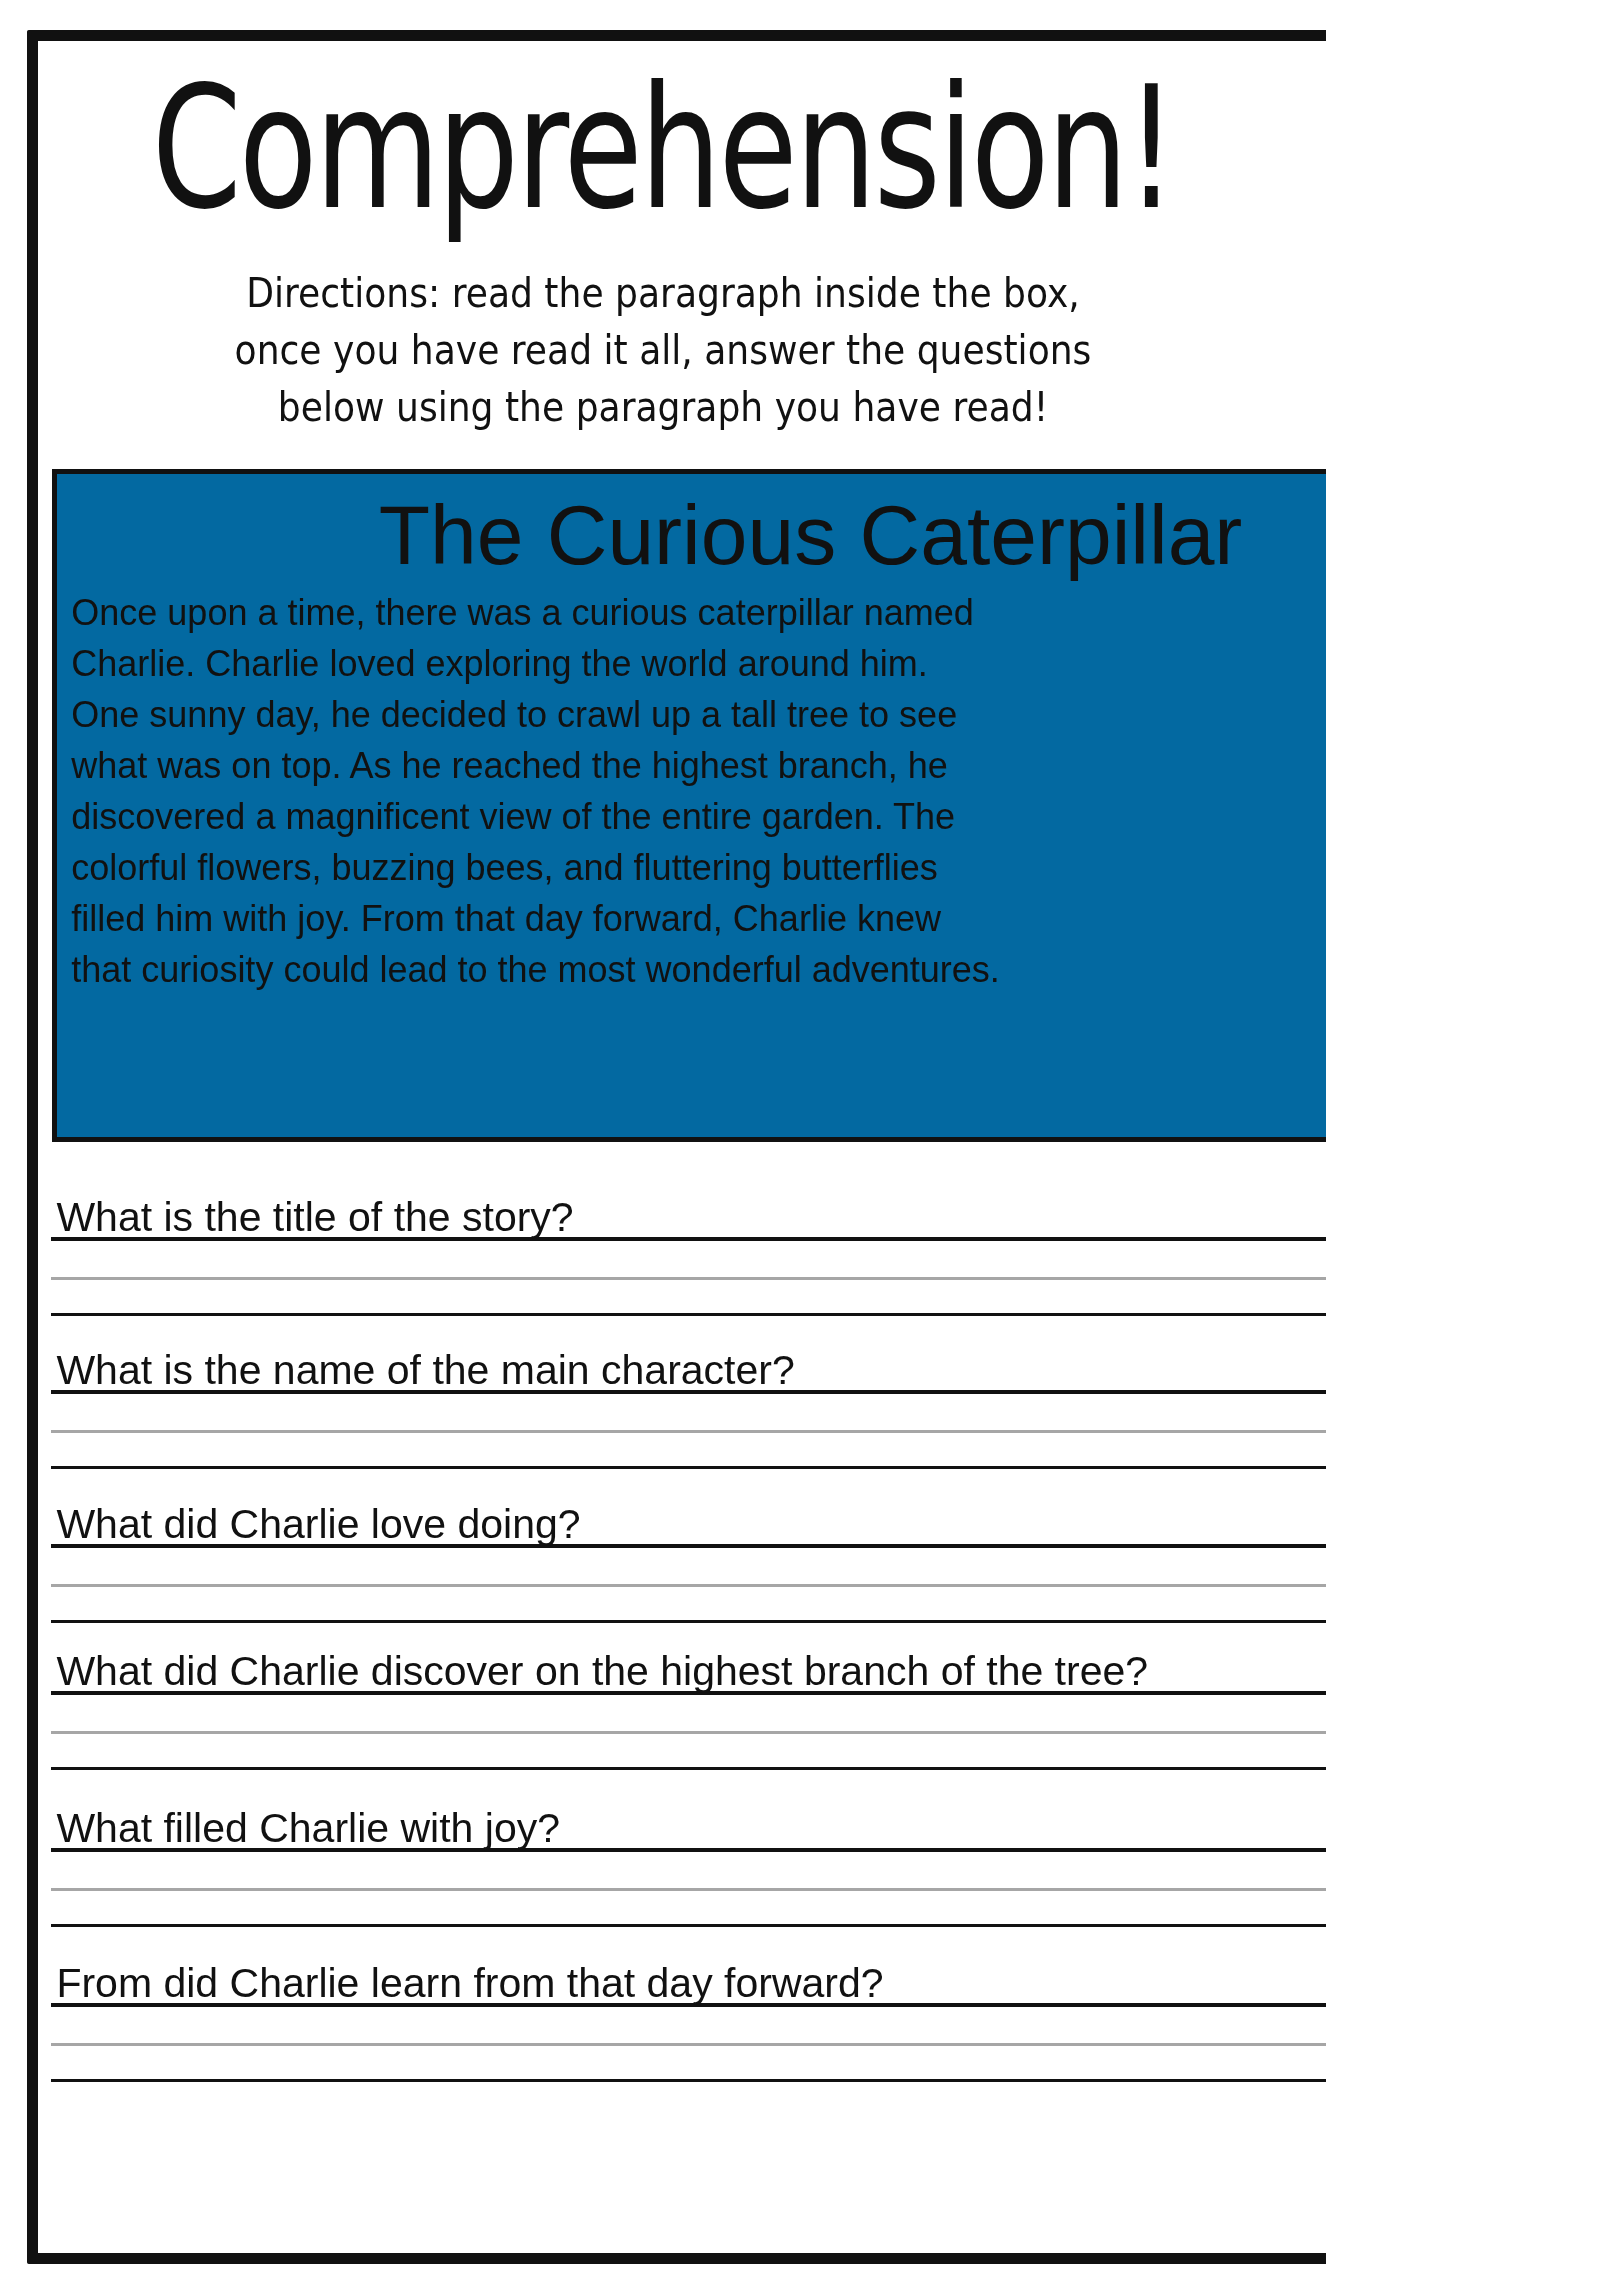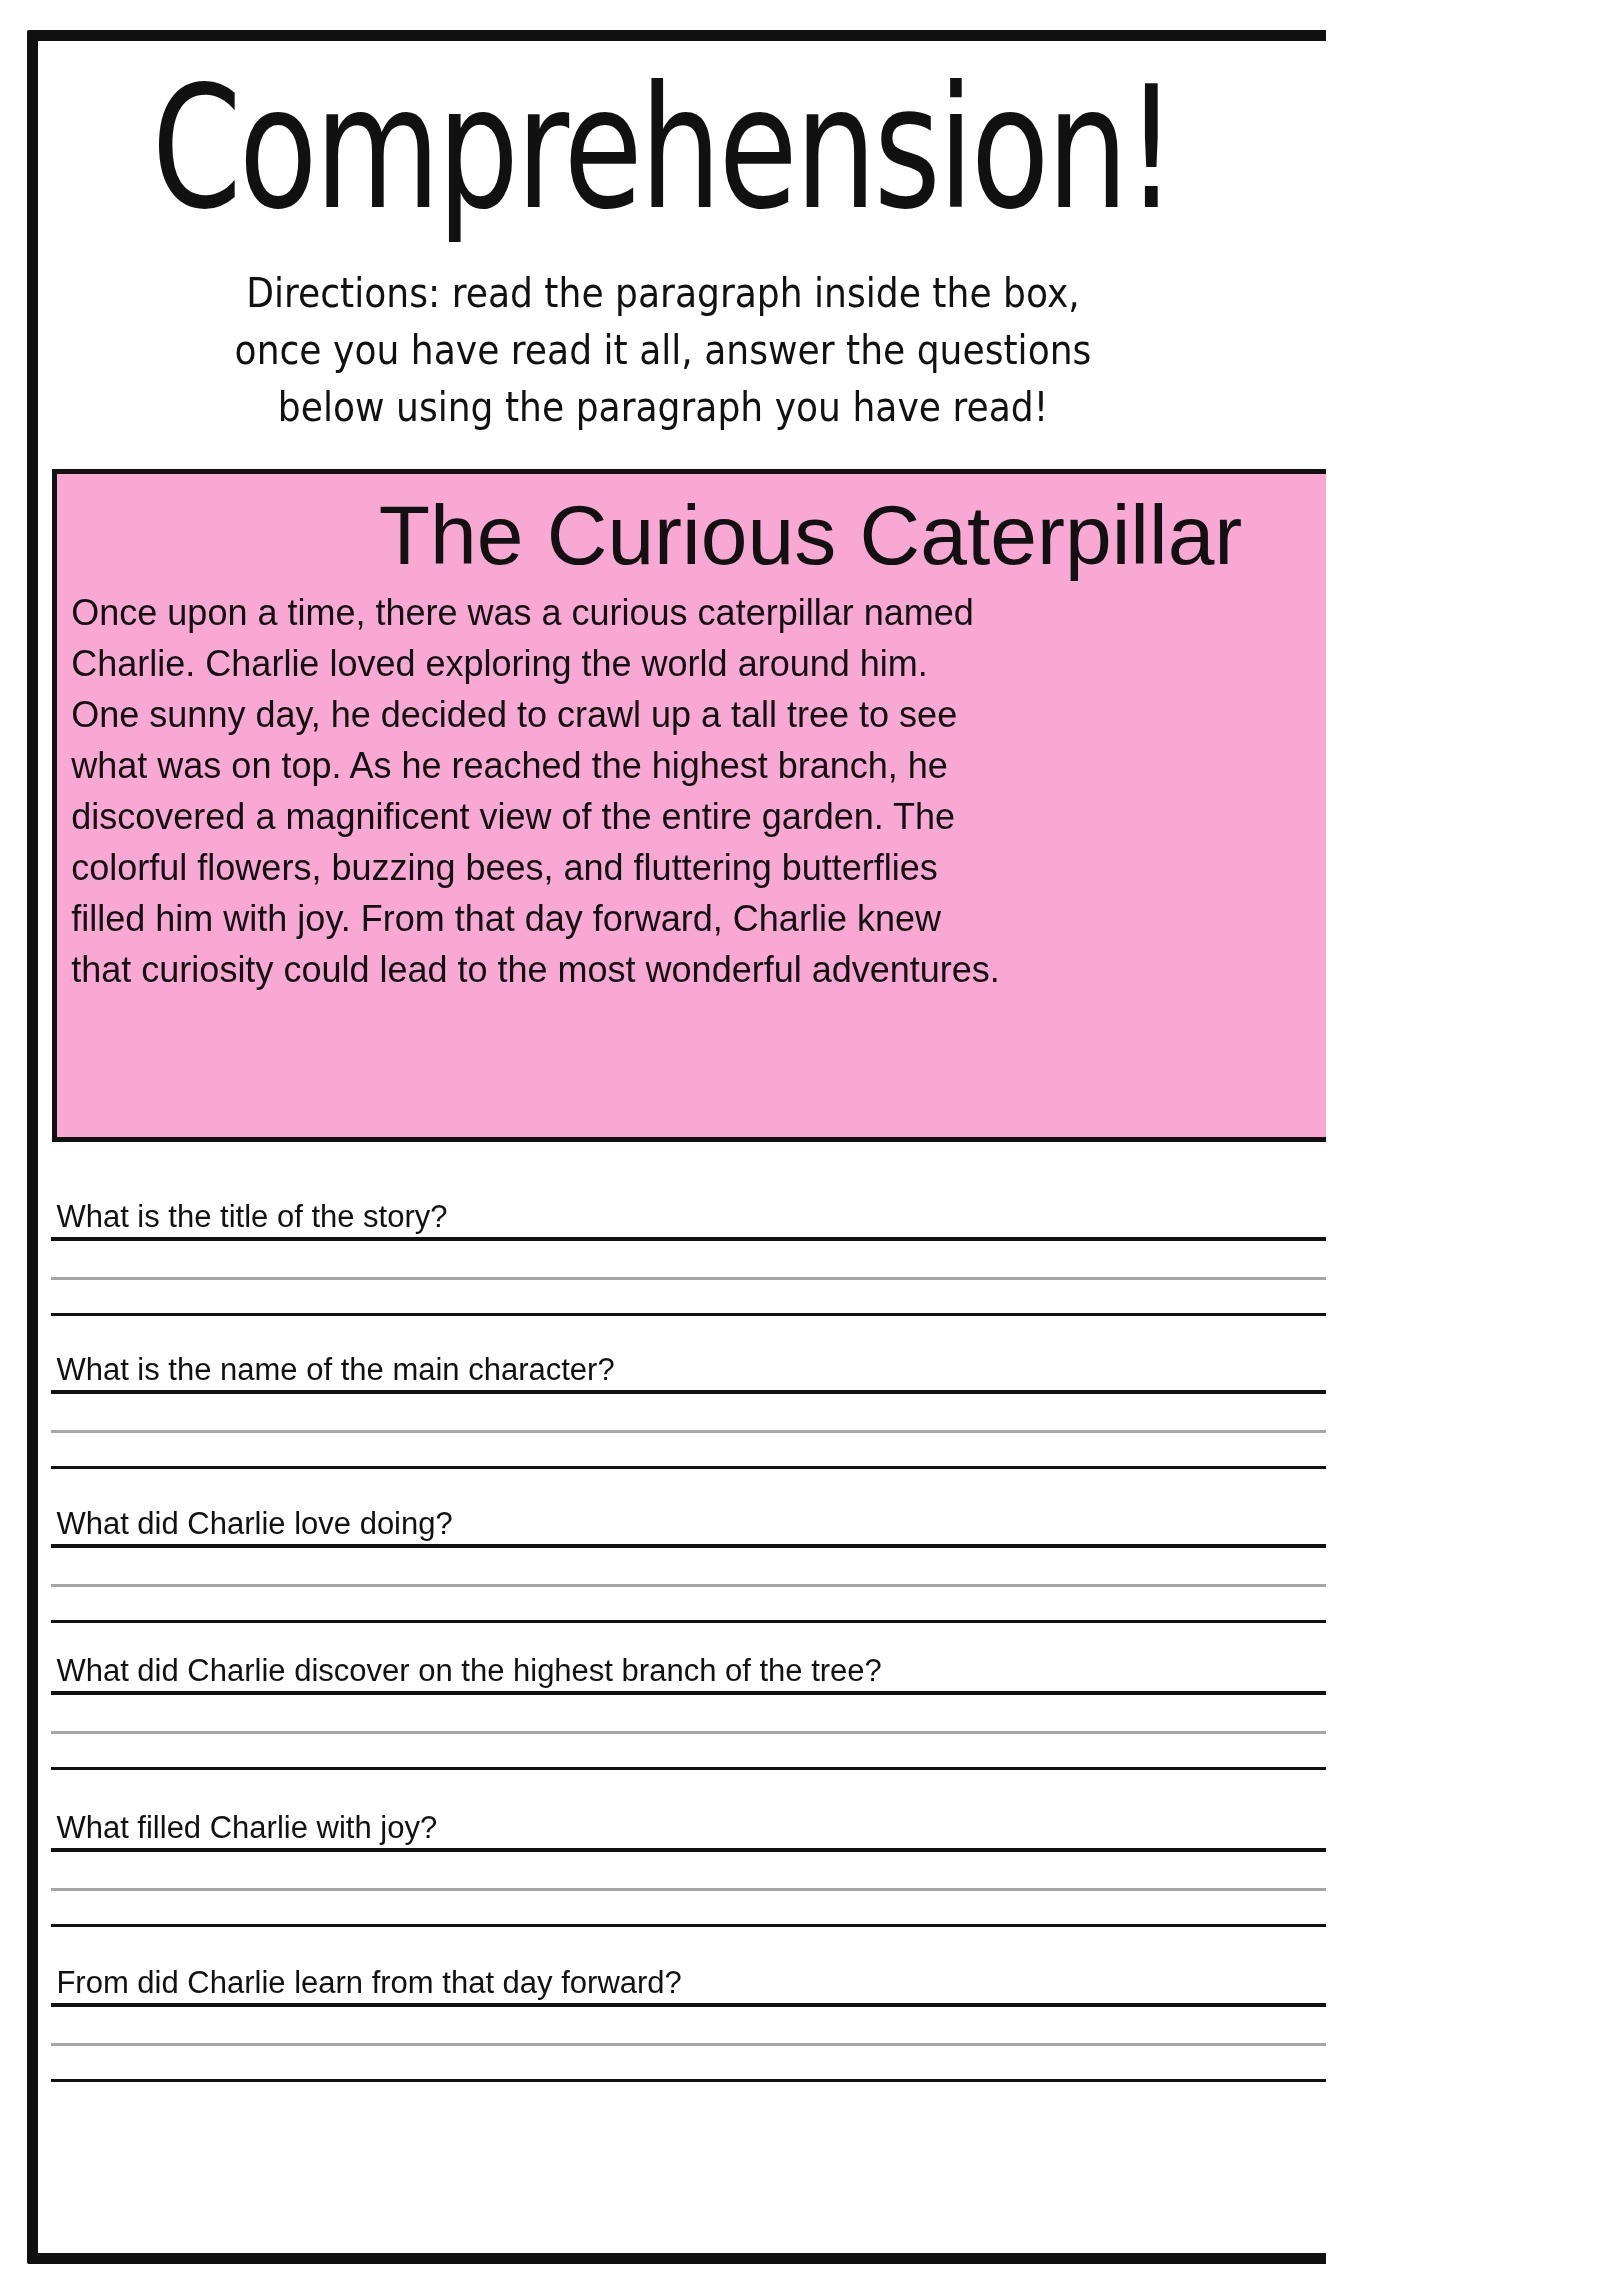--- a/index.html
+++ b/index.html
@@ -56,21 +56,21 @@
     transform-origin: center top;
   }
   .story-box {
     position: absolute;
     left: 52px;
     top: 469px;
     width: 1517px;
     height: 673px;
     border: 5.4px solid #111111;
     box-sizing: border-box;
-    background: #f9a8d4;
+    background: #0369a1;
   }
   .story-title {
     margin: 12.5px 9px 0 9px;
     text-align: center;
     font-weight: 400;
     font-size: 84px;
     line-height: 97px;
     letter-spacing: 0px;
   }
   .story-text {
@@ -88,21 +88,21 @@
   .q-underline {
     position: relative;
     height: 52px;
     border-bottom: 4.5px solid #111111;
     box-sizing: border-box;
   }
   .q-label {
     position: absolute;
     left: 5.4px;
     bottom: -5.4px;
-    font-size: 31px;
+    font-size: 41px;
     line-height: 50px;
     white-space: nowrap;
   }
   .ans-line {
     height: 39px;
     border-bottom: 3.6px solid #a6a6a6;
     box-sizing: border-box;
   }
   .ans-line.black {
     height: 36px;

